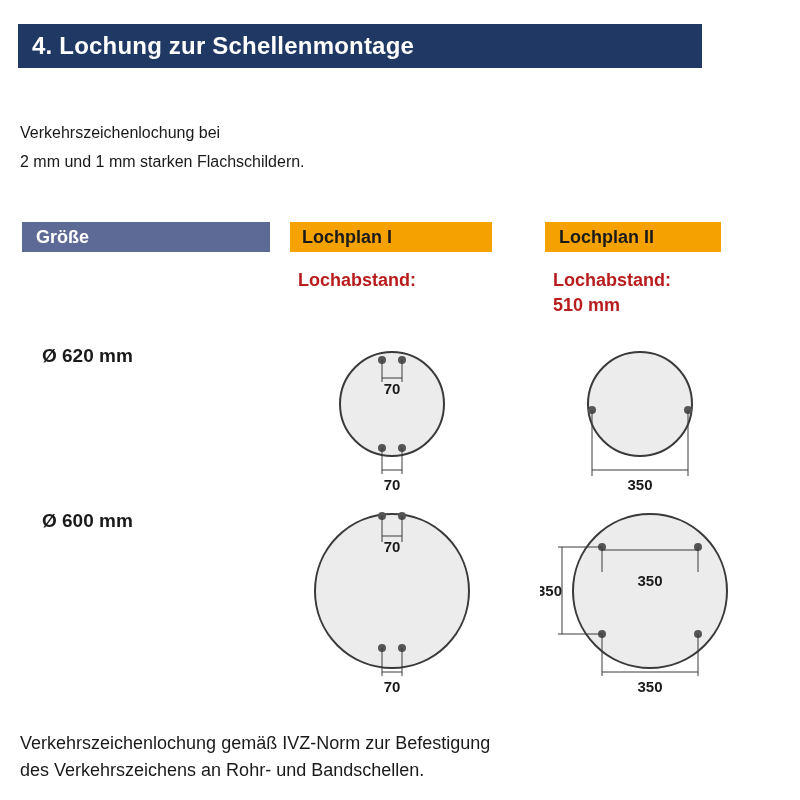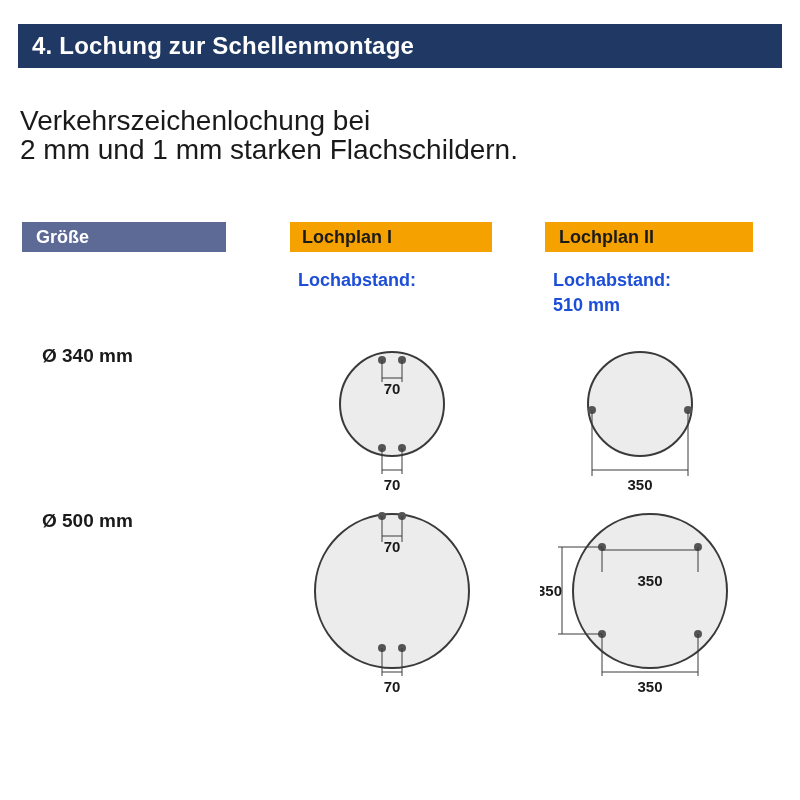--- a/index.html
+++ b/index.html
@@ -20,84 +20,84 @@
     left: 0; top: 0;
     width: 800px;
     height: 800px;
   }
 
   
   .header-bar {
     position: absolute;
     left: 18px;
     top: 24px;
-    width: 764px;
+    width: 684px;
     height: 44px;
     background: #1f3864;
     display: flex;
     align-items: center;
   }
   .header-title {
     color: #ffffff;
     font-size: 24px;
     font-weight: bold;
     padding-left: 14px;
     letter-spacing: 0.2px;
   }
 
   
   .intro {
     position: absolute;
     left: 20px;
-    top: 106px;
-    font-size: 28px;
+    top: 118px;
+    font-size: 16px;
     line-height: 29px;
     color: #1a1a1a;
   }
 
   
   .col-head {
     position: absolute;
     height: 30px;
     display: flex;
     align-items: center;
     font-size: 18px;
     font-weight: bold;
     color: #ffffff;
     padding-left: 14px;
     box-sizing: border-box;
   }
   .col-head.size {
     left: 22px;
     top: 222px;
-    width: 204px;
+    width: 248px;
     background: #5c6a95;
   }
   .col-head.plan1 {
     left: 290px;
     top: 222px;
     width: 202px;
     background: #f5a200;
     color: #1a1a1a;
     padding-left: 12px;
   }
   .col-head.plan2 {
     left: 545px;
     top: 222px;
-    width: 208px;
+    width: 176px;
     background: #f5a200;
     color: #1a1a1a;
   }
 
   .sub-head {
     position: absolute;
     font-size: 18px;
     font-weight: bold;
     line-height: 25px;
-    color: #1d4ed8;
+    color: #b91c1c;
   }
   .sub-head.s1 { left: 298px; top: 268px; }
   .sub-head.s2 { left: 553px; top: 268px; }
 
   
   .row-label {
     position: absolute;
     font-size: 19px;
     font-weight: bold;
     color: #1a1a1a;
@@ -155,22 +155,22 @@
   </div>
 
   <div class="sub-head s1">
     <div>Lochabstand:</div>
   </div>
   <div class="sub-head s2">
     <div>Lochabstand:</div>
     <div>510 mm</div>
   </div>
 
-  <div class="row-label r1">Ø 340 mm</div>
-  <div class="row-label r2">Ø 500 mm</div>
+  <div class="row-label r1">Ø 620 mm</div>
+  <div class="row-label r2">Ø 600 mm</div>
 
   <div class="figure fig-a">
     <svg width="150" height="160" viewBox="0 0 150 160">
       <circle cx="62" cy="66" r="52" fill="#ececec" stroke="#3a3a3a" stroke-width="2"></circle>
       <circle cx="52" cy="22" r="4" fill="#555555"></circle>
       <circle cx="72" cy="22" r="4" fill="#555555"></circle>
       <circle cx="52" cy="110" r="4" fill="#555555"></circle>
       <circle cx="72" cy="110" r="4" fill="#555555"></circle>
 
       <line x1="52" y1="22" x2="52" y2="44" stroke="#3a3a3a" stroke-width="1"></line>
@@ -235,14 +235,18 @@
       <line x1="22" y1="47" x2="22" y2="134" stroke="#3a3a3a" stroke-width="1"></line>
       <text x="22" y="96" font-size="15" text-anchor="end">350</text>
 
       <line x1="62" y1="134" x2="62" y2="176" stroke="#3a3a3a" stroke-width="1"></line>
       <line x1="158" y1="134" x2="158" y2="176" stroke="#3a3a3a" stroke-width="1"></line>
       <line x1="62" y1="172" x2="158" y2="172" stroke="#3a3a3a" stroke-width="1"></line>
       <text x="110" y="192" font-size="15" text-anchor="middle">350</text>
     </svg>
   </div>
 
+  <div class="footer">
+    <div>Verkehrszeichenlochung gemäß IVZ-Norm zur Befestigung</div>
+    <div>des Verkehrszeichens an Rohr- und Bandschellen.</div>
+  </div>
 
 </div>
 
 </body></html>

